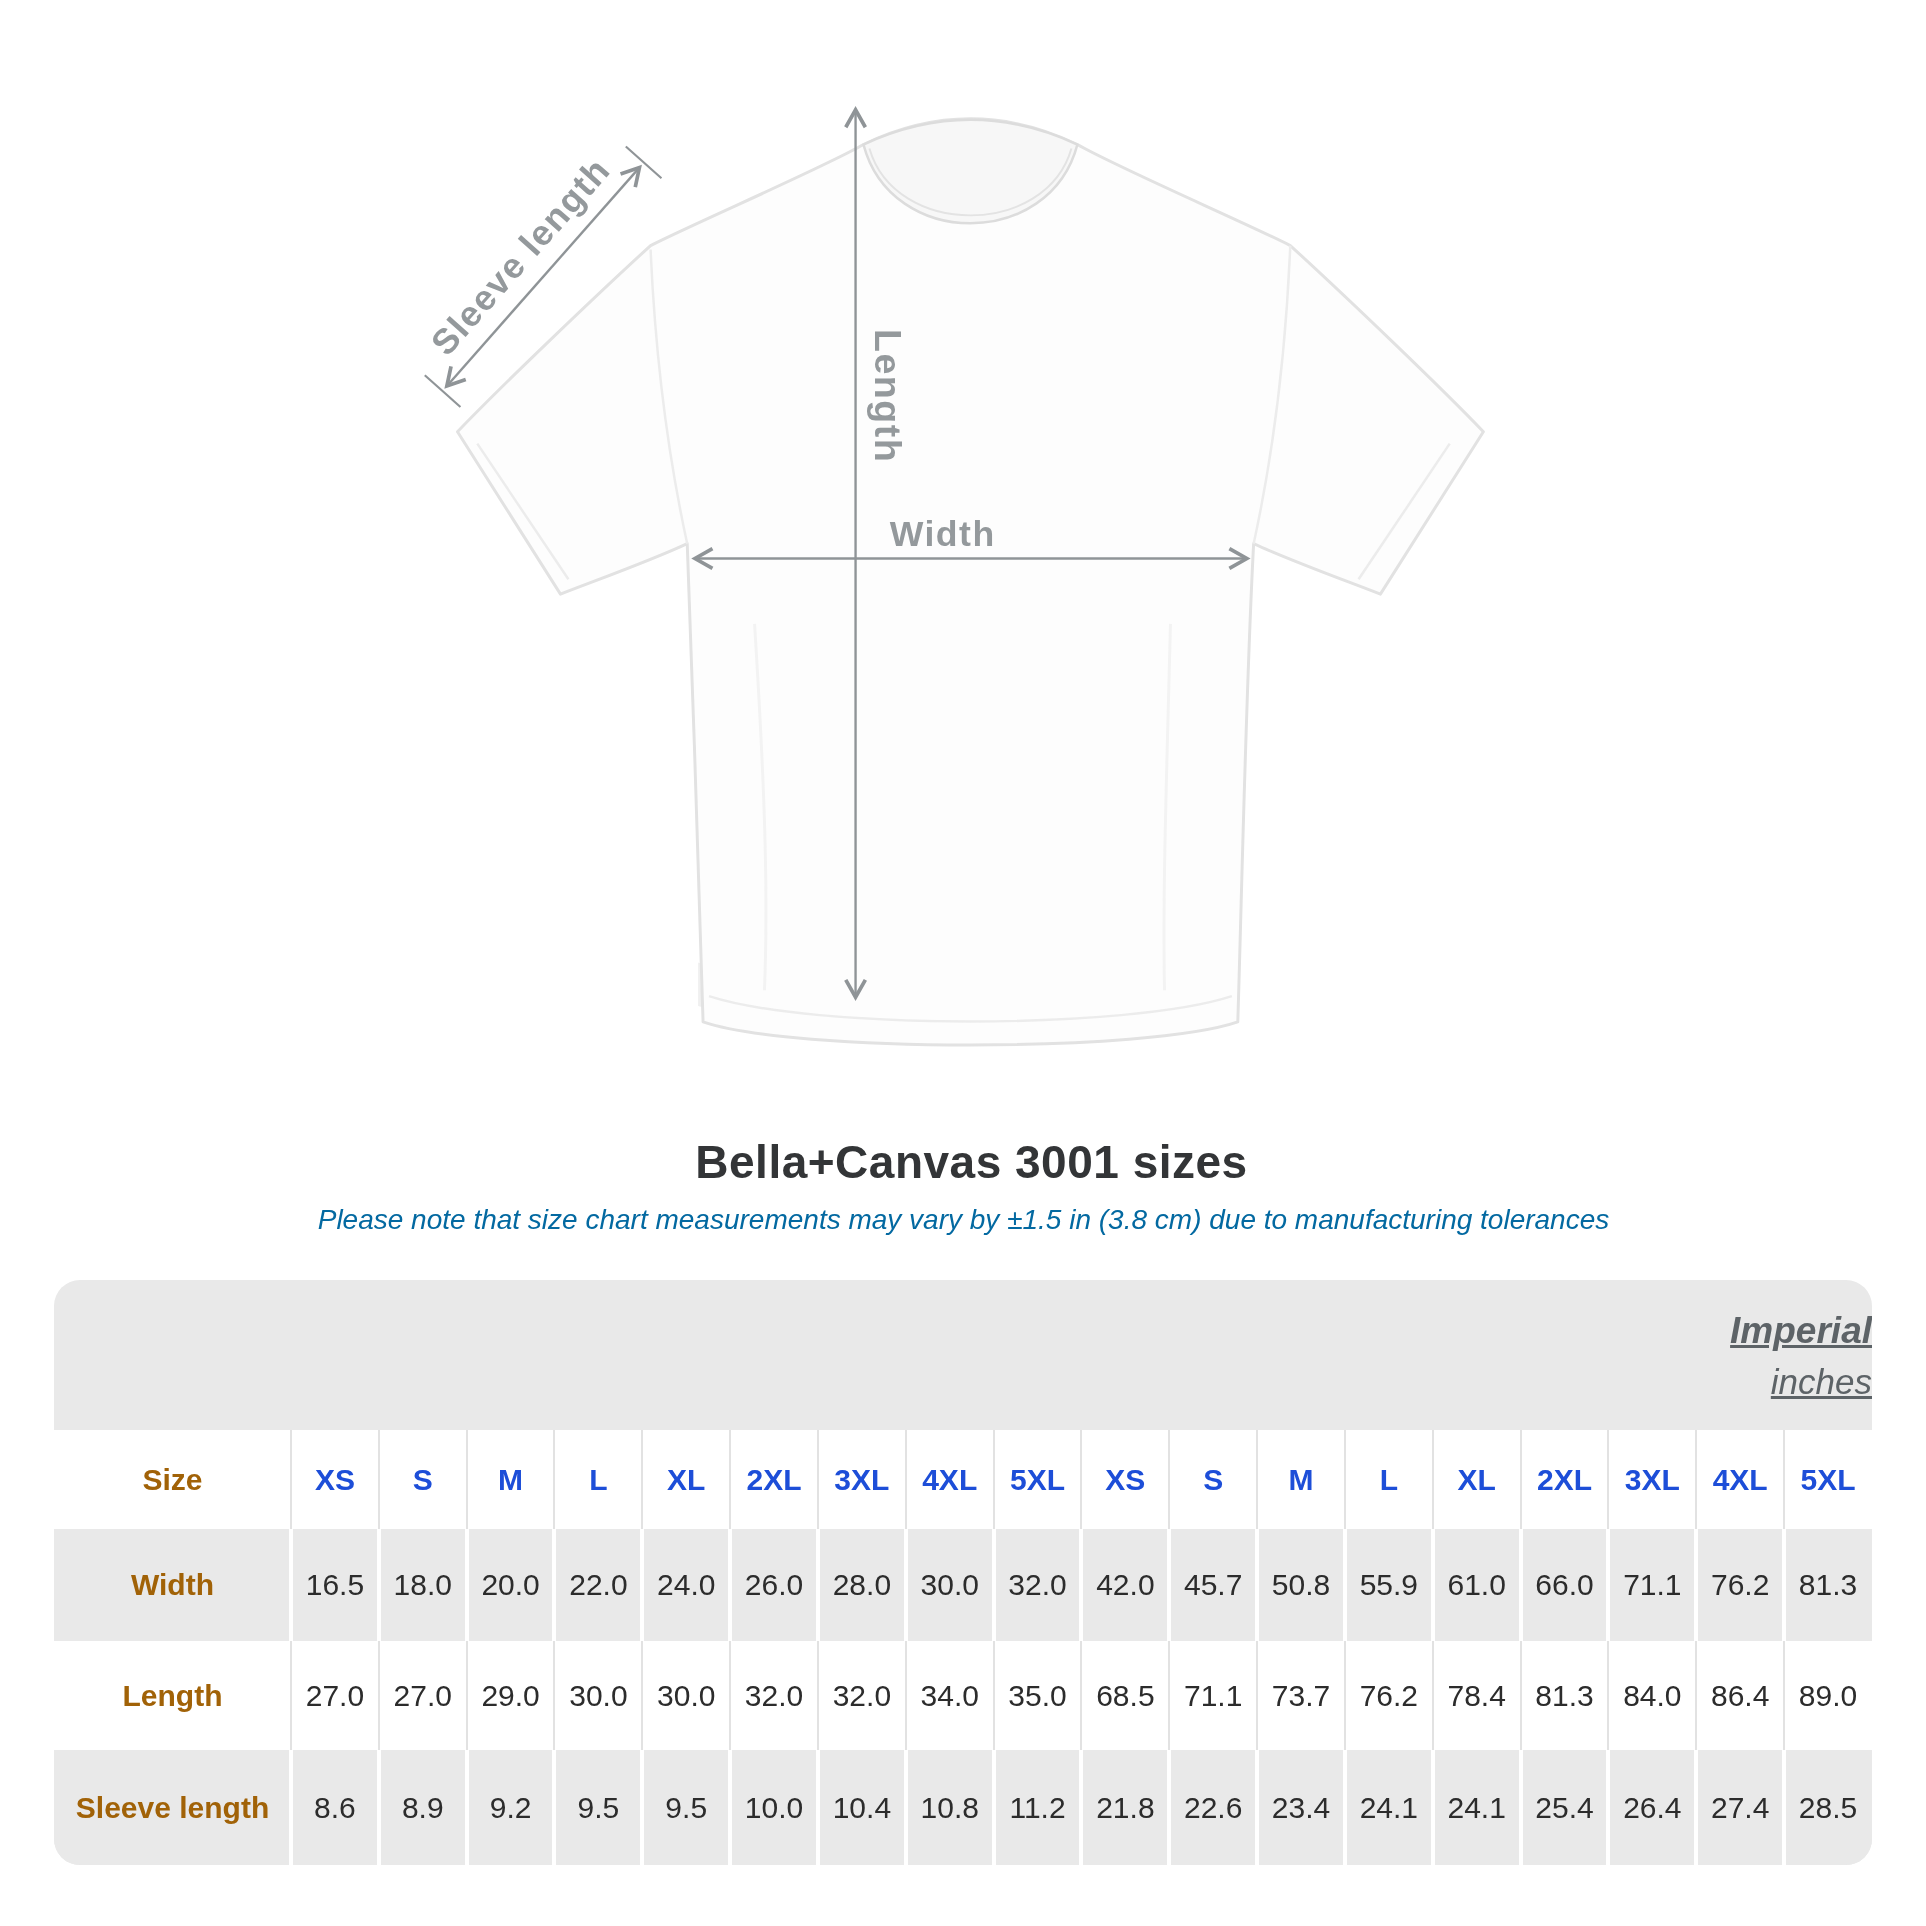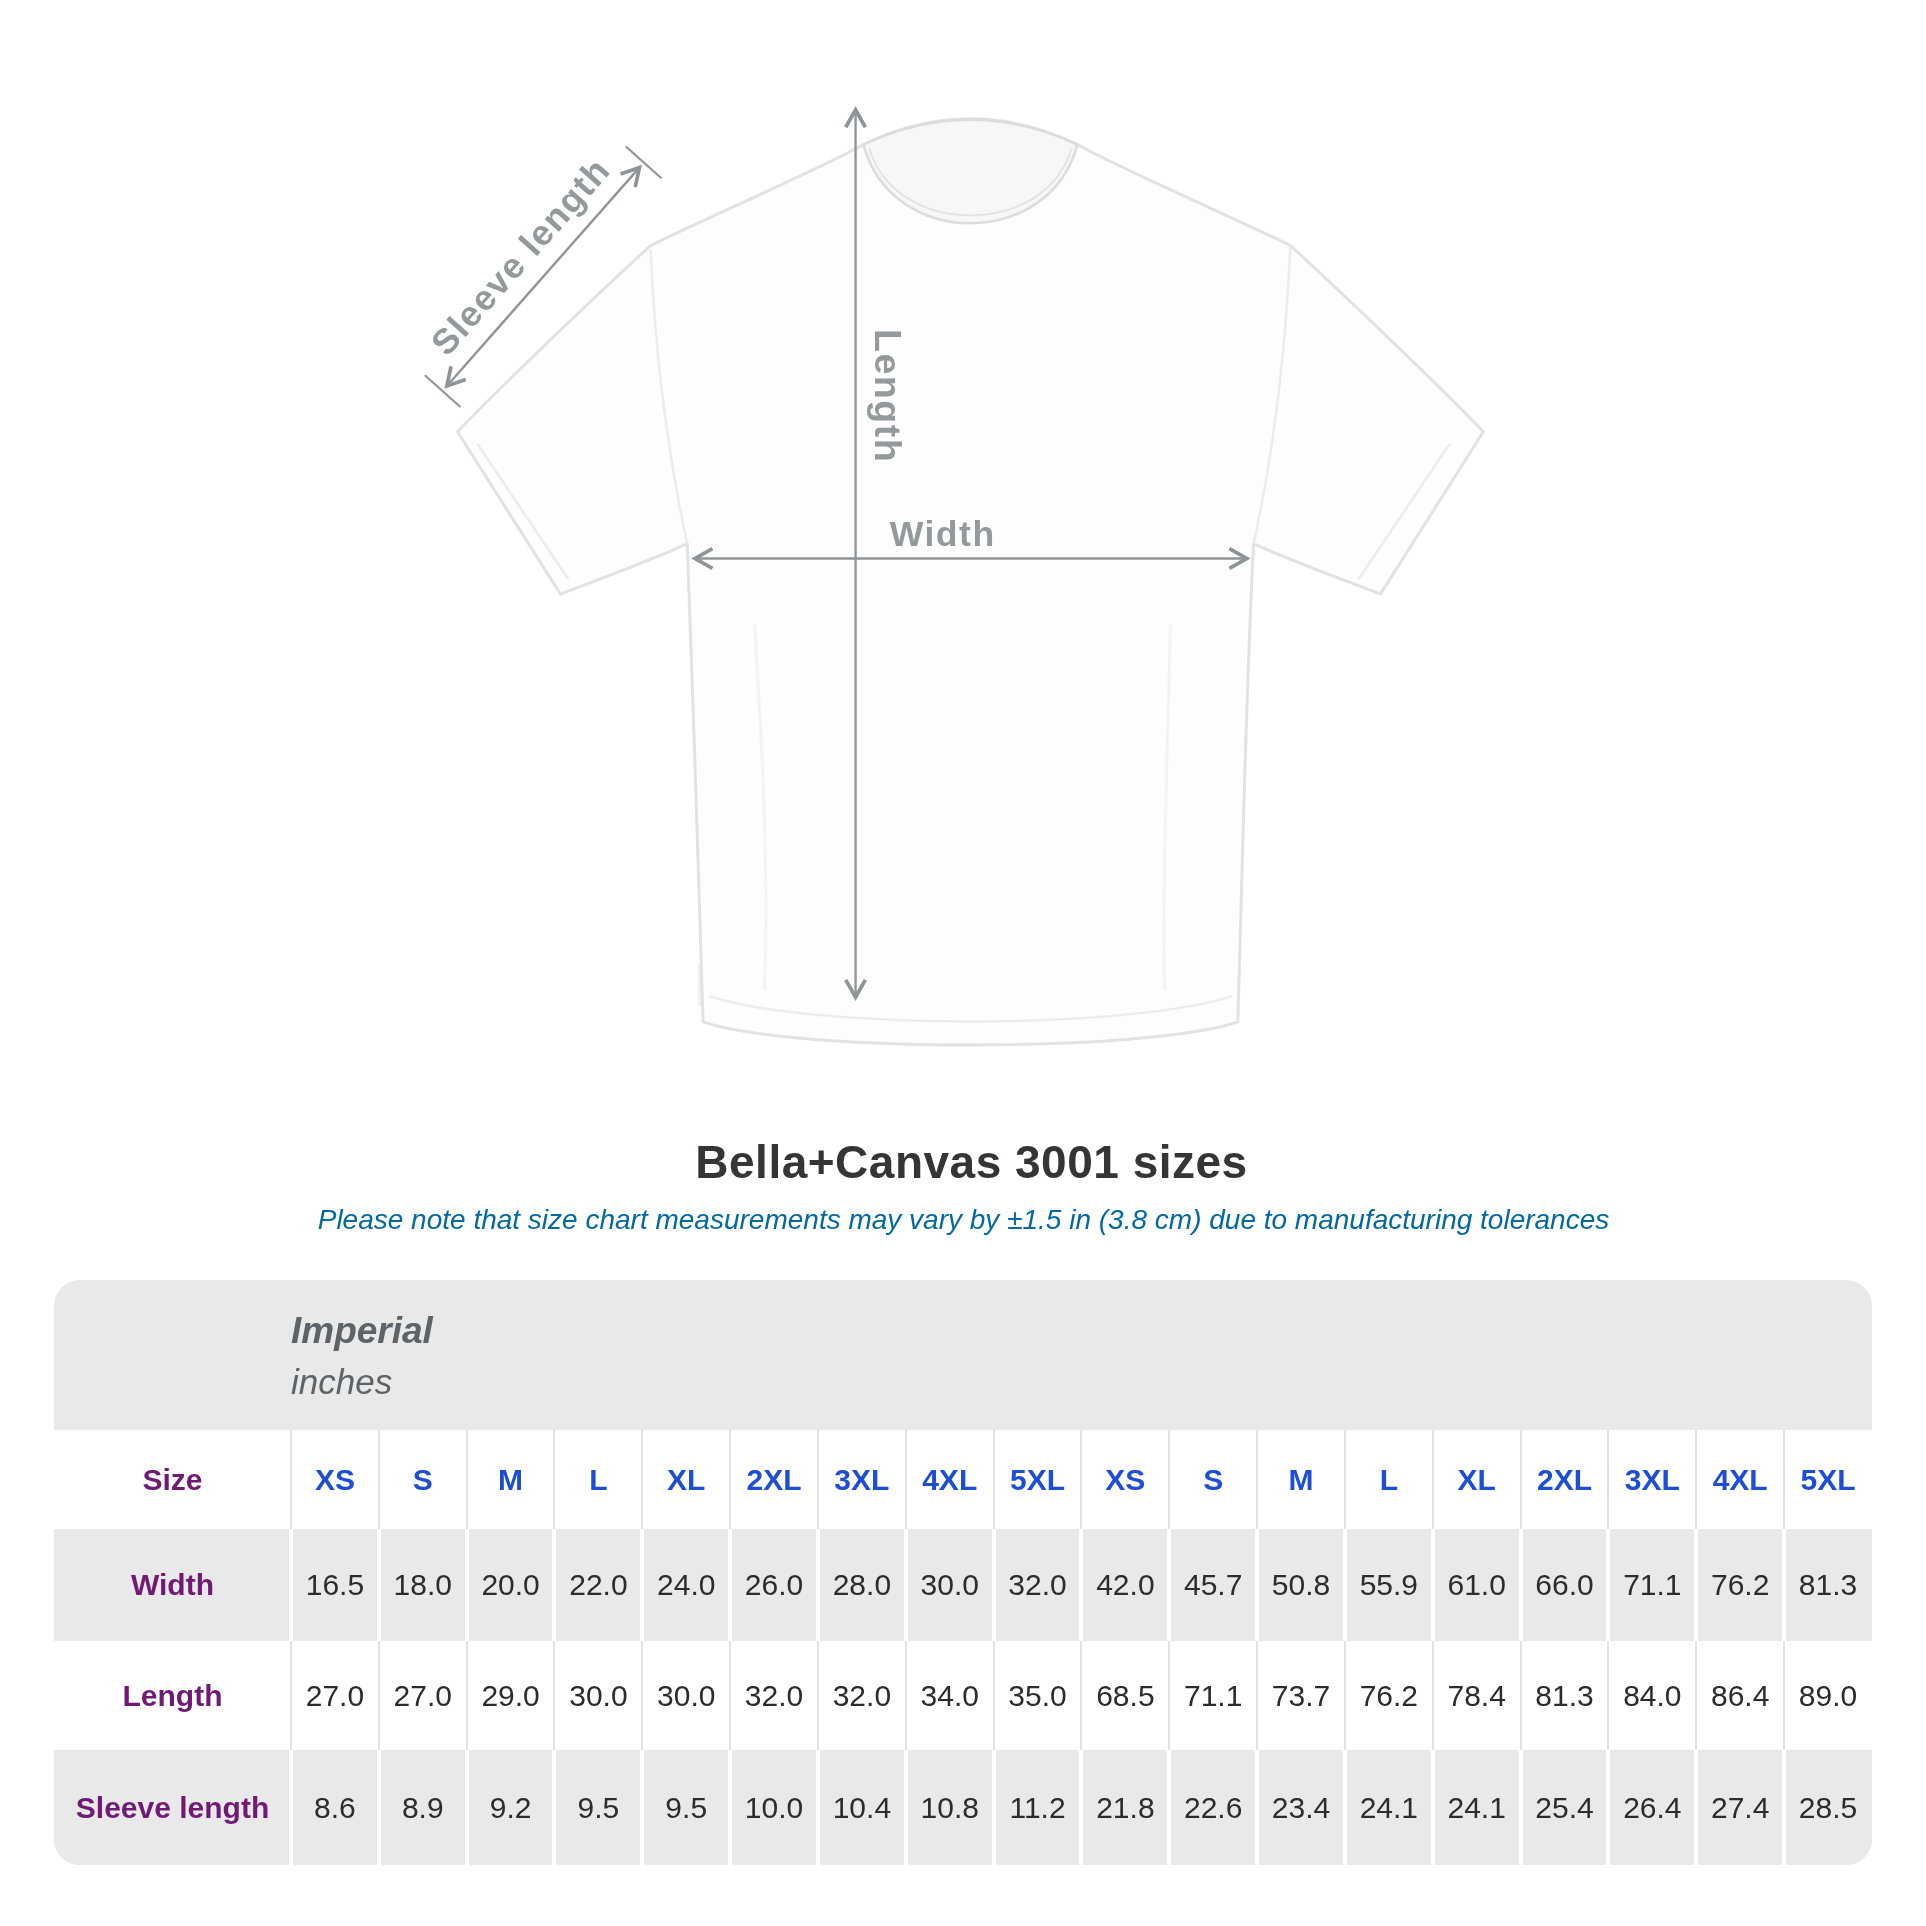--- a/index.html
+++ b/index.html
@@ -15,32 +15,32 @@
   .title{position:absolute;left:8px;top:1135px;width:100%;text-align:center;
          font-size:46px;font-weight:bold;color:#333537;letter-spacing:0.5px;}
   .subtitle{position:absolute;left:0;top:1204px;width:100%;text-align:center;
             font-size:28px;font-style:italic;color:#0369a1;}
 
   
   .size-table{position:absolute;left:54px;top:1280px;width:1818px;height:585px;
               background:#e9e9e9;border-radius:26px;overflow:hidden;}
   .band{display:flex;height:150px;}
   .band-spacer{width:237px;flex:0 0 auto;}
-  .band-group{flex:1 1 0;text-align:left;padding-top:30px;color:#5d6367;}
+  .band-group{flex:1 1 0;text-align:right;padding-top:30px;color:#5d6367;text-decoration:underline;}
   .g-label{font-size:37px;font-weight:bold;font-style:italic;}
   .g-sub{font-size:35px;font-style:italic;margin-top:10px;}
 
   .t-row{display:flex;align-items:stretch;}
   .t-row.h100{height:99px}.t-row.h113{height:112px}
   .t-row.h110{height:109px}.t-row.h116{height:115px}
   .row-white{background:#ffffff;}
   .row-gray{background:#e9e9e9;}
   .t-cell{flex:1 1 0;display:flex;align-items:center;justify-content:center;
           position:relative;font-size:30px;color:#2c2c2c;}
-  .t-label{flex:0 0 237px;font-weight:bold;color:#701a75;}
+  .t-label{flex:0 0 237px;font-weight:bold;color:#a16207;}
   .size-cell{font-weight:bold;color:#1d4ed8;}
   .t-cell + .t-cell::before{content:"";position:absolute;left:-2px;top:0;bottom:0;width:4px;}
   .row-gray .t-cell + .t-cell::before{background:#ffffff;}
   .row-white .t-cell + .t-cell::before{width:2px;left:-1px;background:#e2e2e2;}
 </style>
 </head>
 <body>
 
 <div class="stage">
 

